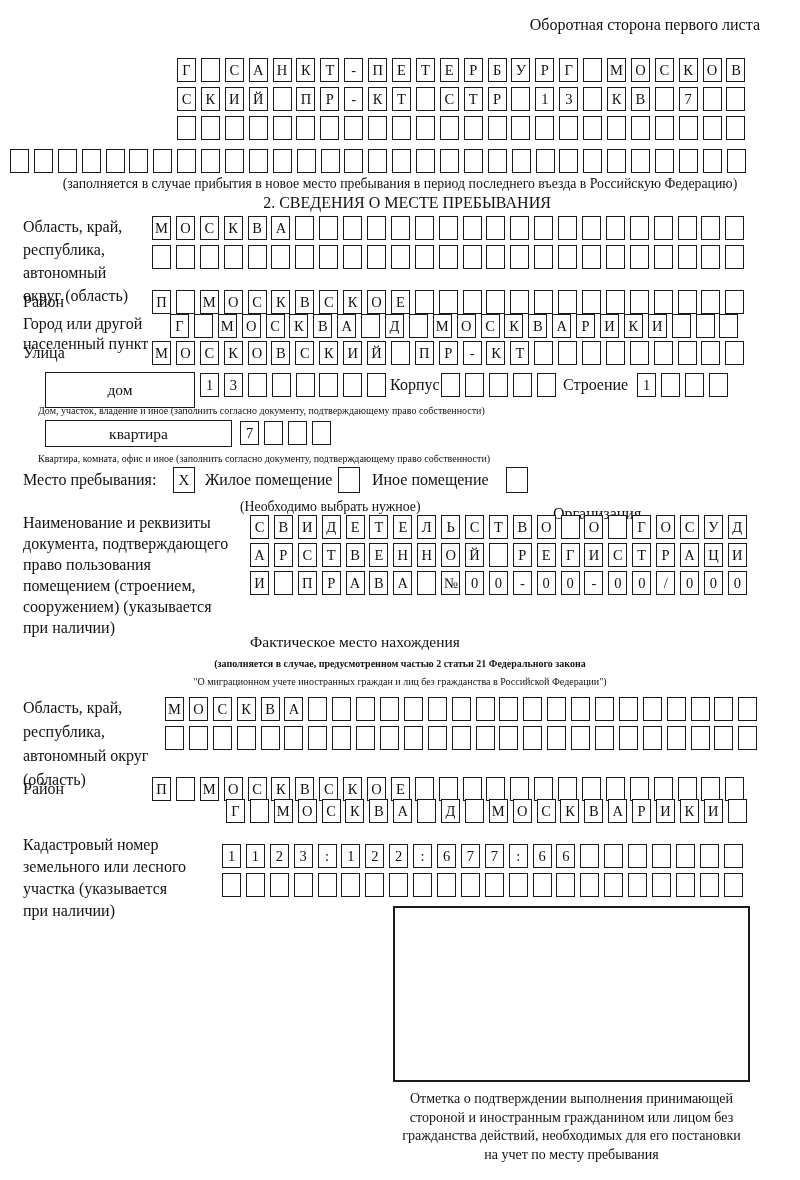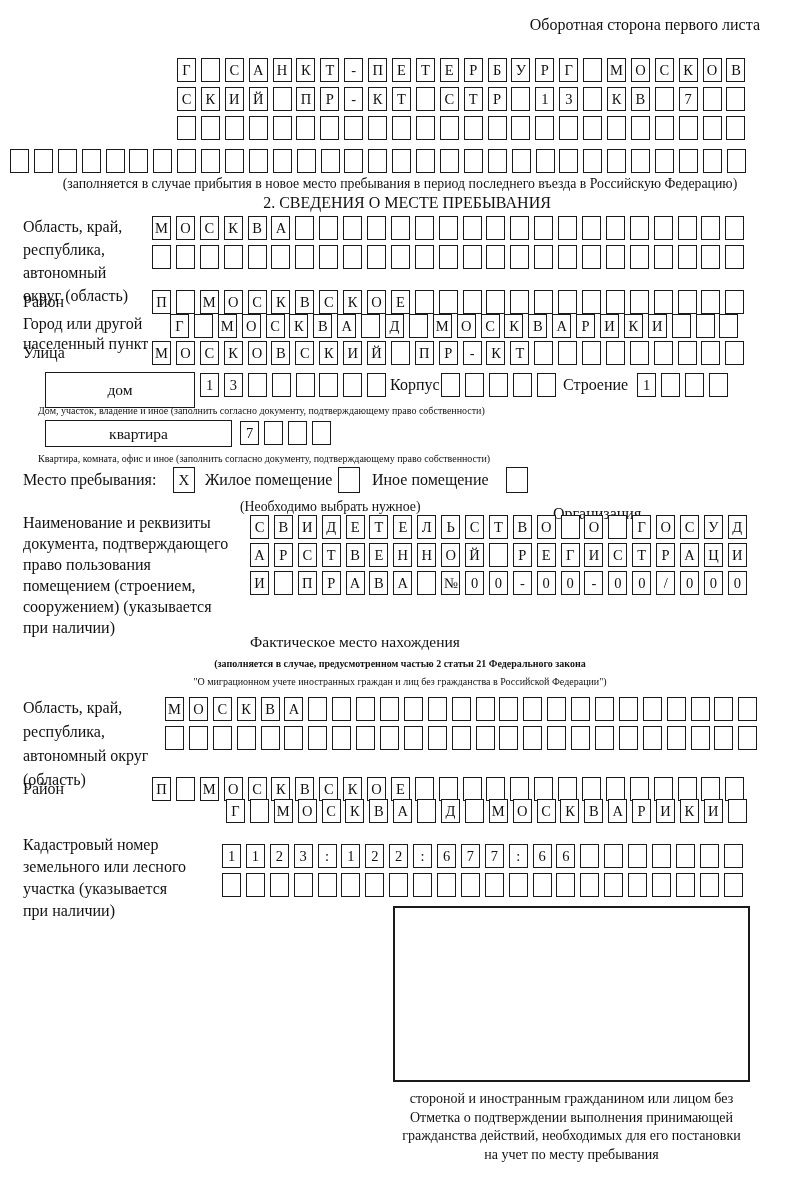--- a/index.html
+++ b/index.html
@@ -603,19 +603,19 @@
       <span class="cell"></span>
       <span class="cell"></span>
       <span class="cell"></span>
       <span class="cell"></span>
       <span class="cell"></span>
       <span class="cell"></span>
     </div>
 
   <div class="stampbox"></div>
   <div class="abs" style="left:390px;top:1090px;width:363px;">
+    <div class="stampcap">Отметка о подтверждении выполнения принимающей</div>
     <div class="stampcap">стороной и иностранным гражданином или лицом без</div>
-    <div class="stampcap">Отметка о подтверждении выполнения принимающей</div>
     <div class="stampcap">гражданства действий, необходимых для его постановки</div>
     <div class="stampcap">на учет по месту пребывания</div>
   </div>
 
 </div>
 
 </body></html>

